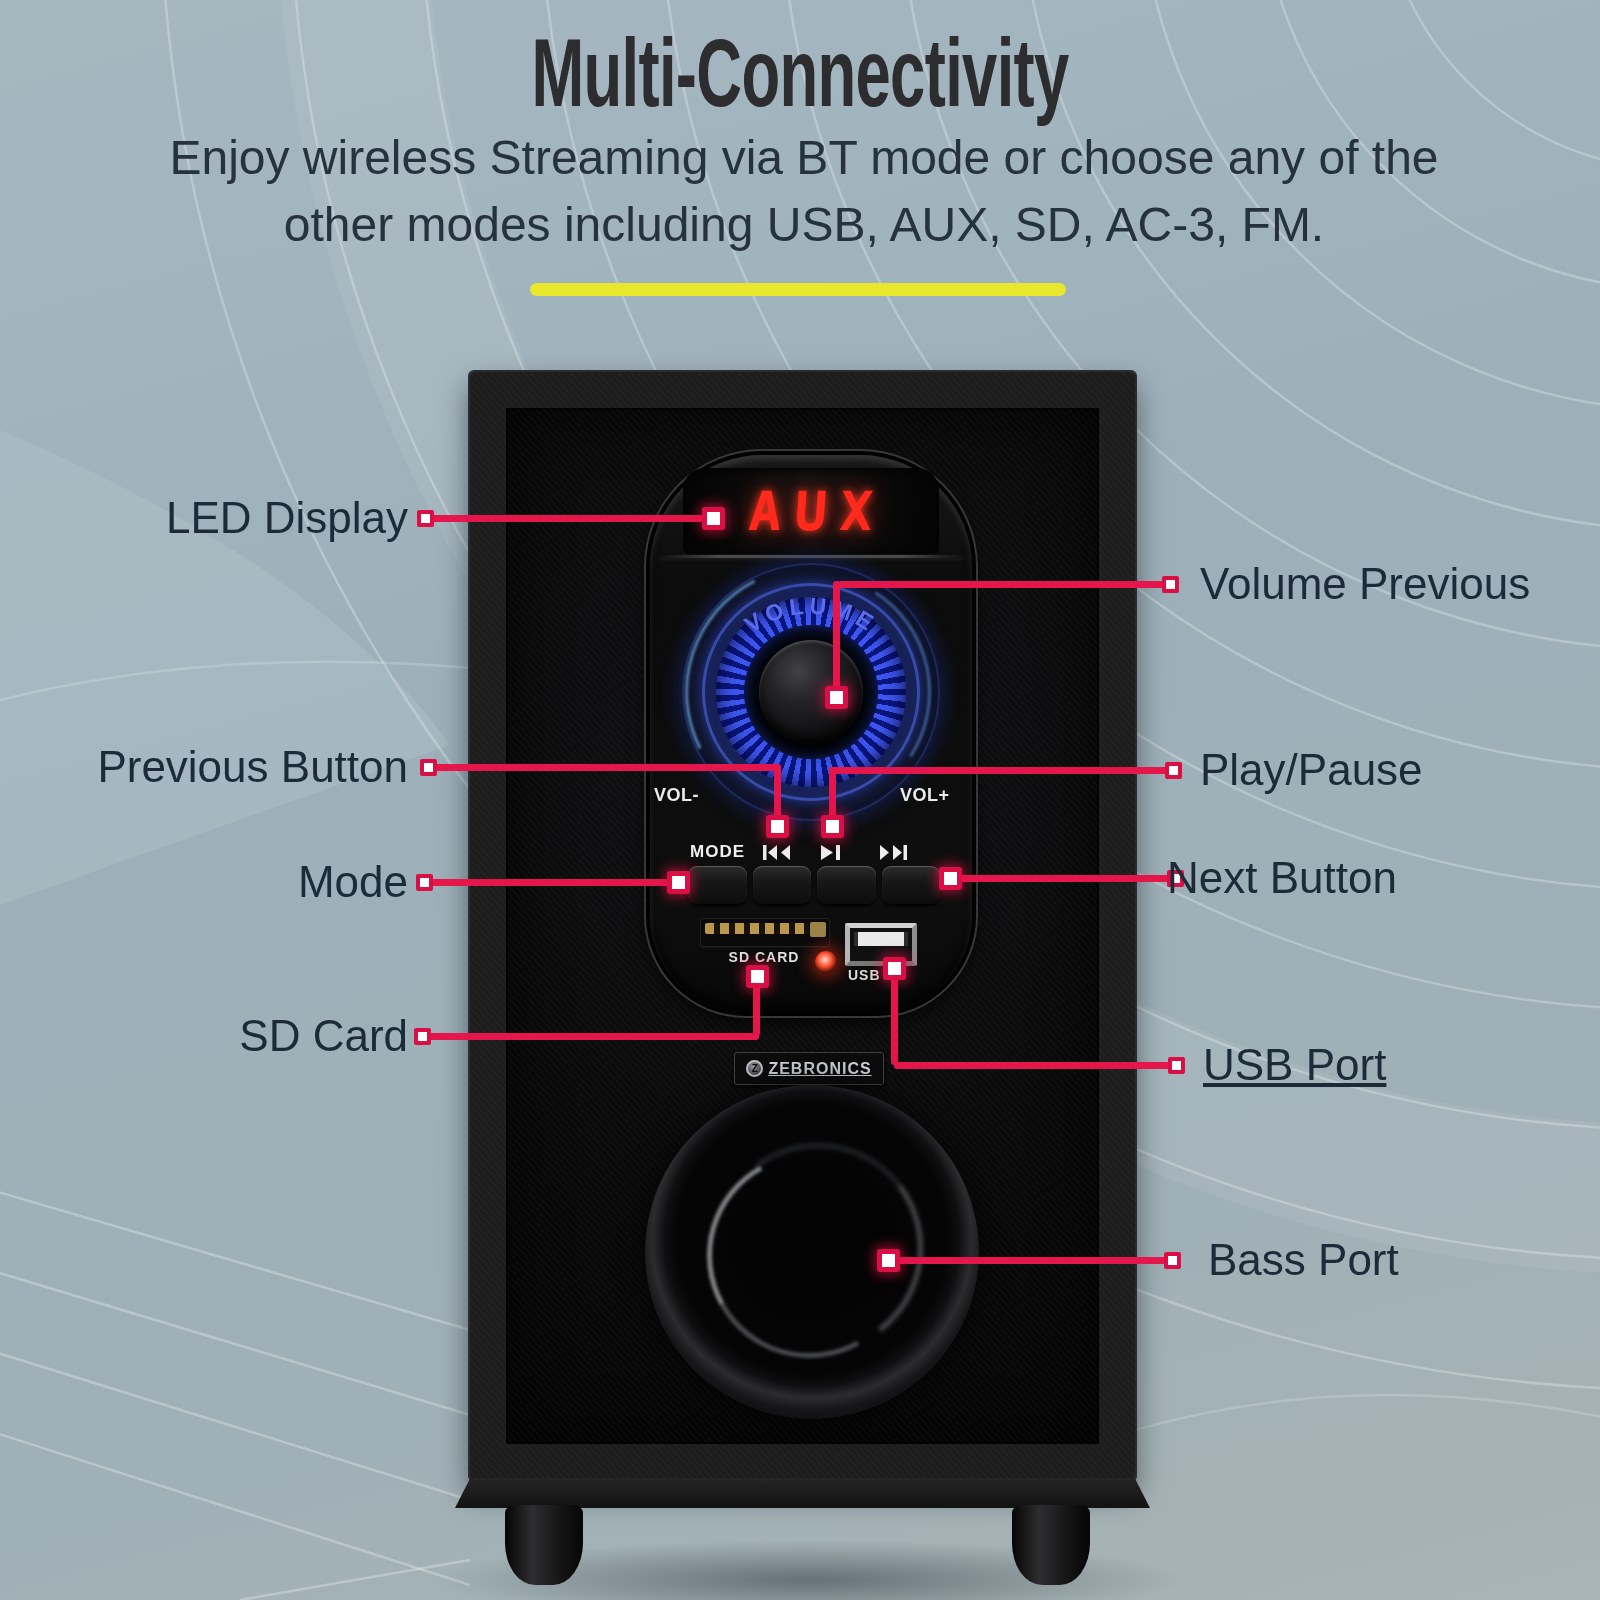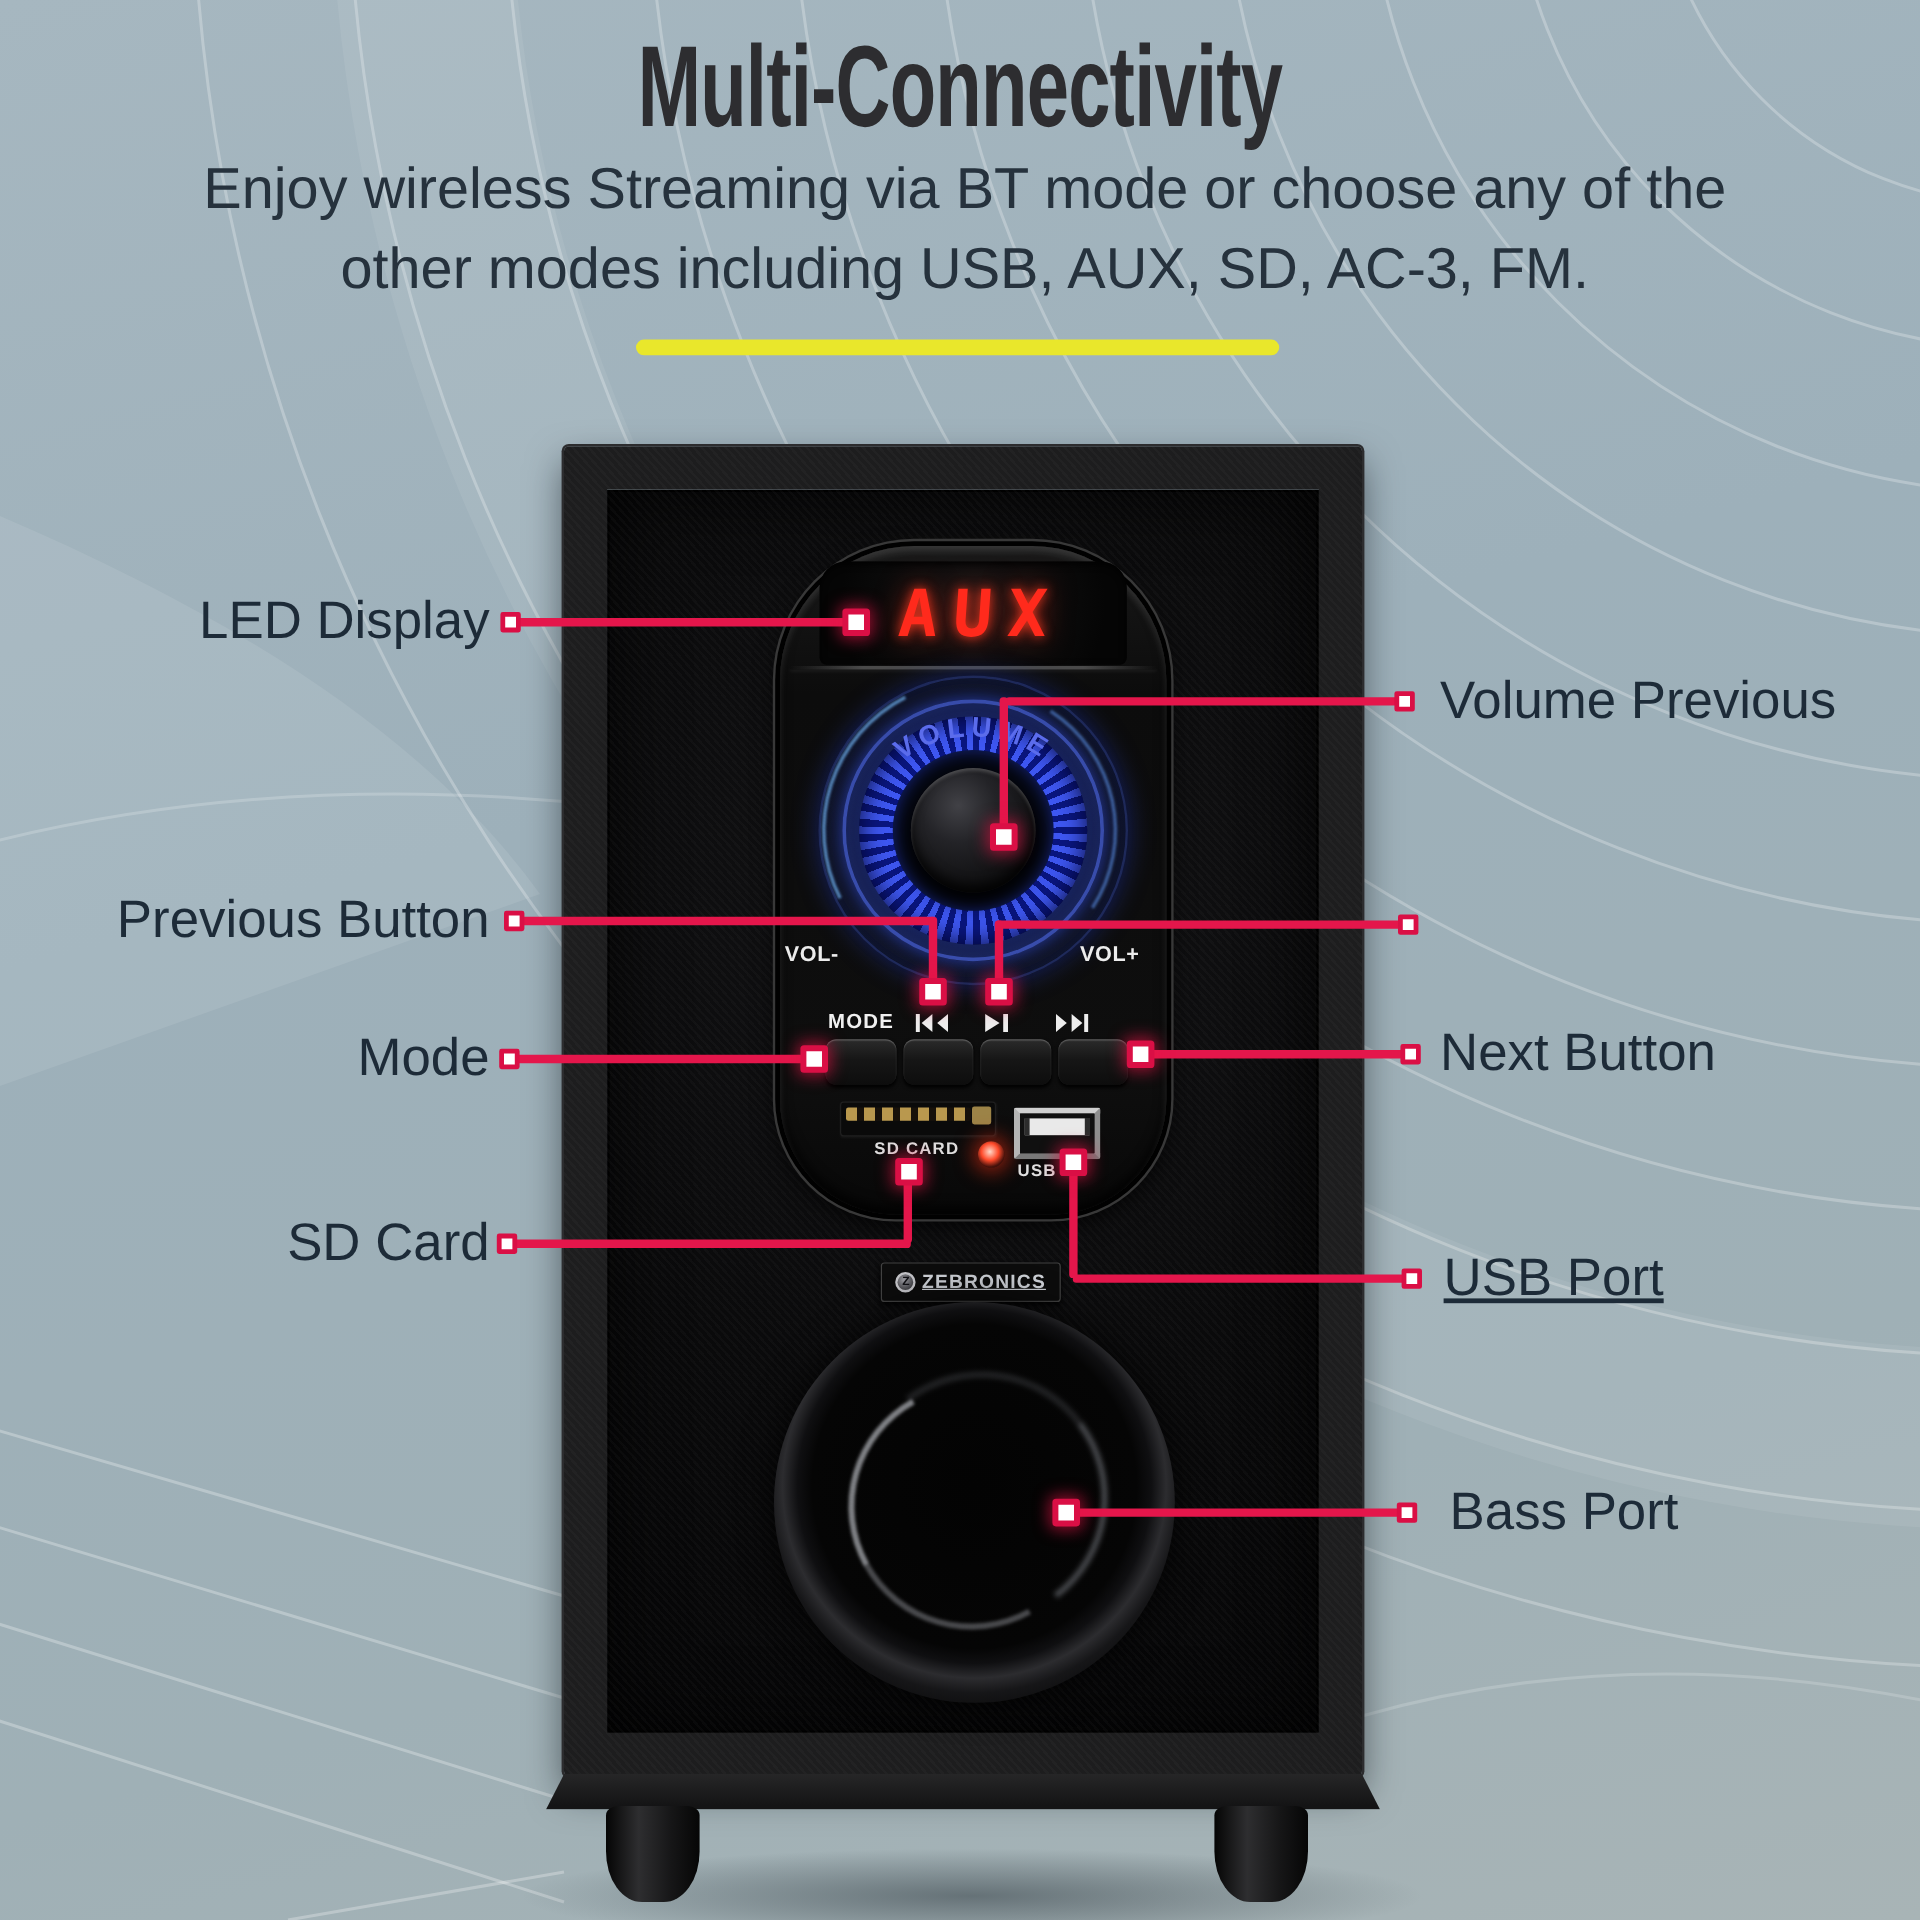--- a/index.html
+++ b/index.html
@@ -270,30 +270,31 @@
   <div class="line h" style="left:428px;top:764px;width:352px;"></div>
   <div class="line v" style="left:774px;top:764px;height:62px;"></div>
   <div class="tmark" style="left:420px;top:759px;"></div>
   <div class="dmark" style="left:766px;top:815px;"></div>
   <div class="clabel l" style="right:1192px;top:739px;">Previous Button</div>
 
   <div class="line h" style="left:829px;top:767px;width:344px;"></div>
   <div class="line v" style="left:829px;top:767px;height:59px;"></div>
   <div class="tmark" style="left:1165px;top:762px;"></div>
   <div class="dmark" style="left:821px;top:815px;"></div>
+  <div class="clabel" style="left:1200px;top:742px;">Play/Pause</div>
 
   <div class="line h" style="left:424px;top:879px;width:254px;"></div>
   <div class="tmark" style="left:416px;top:874px;"></div>
   <div class="dmark" style="left:667px;top:871px;"></div>
   <div class="clabel l" style="right:1192px;top:854px;">Mode</div>
 
   <div class="line h" style="left:950px;top:875px;width:225px;"></div>
   <div class="tmark" style="left:1167px;top:870px;"></div>
   <div class="dmark" style="left:939px;top:867px;"></div>
-  <div class="clabel" style="left:1200px;top:850px;">Next Button</div>
+  <div class="clabel" style="left:1167px;top:850px;">Next Button</div>
 
   <div class="line h" style="left:422px;top:1033px;width:337px;"></div>
   <div class="line v" style="left:753px;top:976px;height:60px;"></div>
   <div class="tmark" style="left:414px;top:1028px;"></div>
   <div class="dmark" style="left:746px;top:965px;"></div>
   <div class="clabel l" style="right:1192px;top:1008px;">SD Card</div>
 
   <div class="line h" style="left:894px;top:1062px;width:282px;"></div>
   <div class="line v" style="left:891px;top:968px;height:97px;"></div>
   <div class="tmark" style="left:1168px;top:1057px;"></div>

